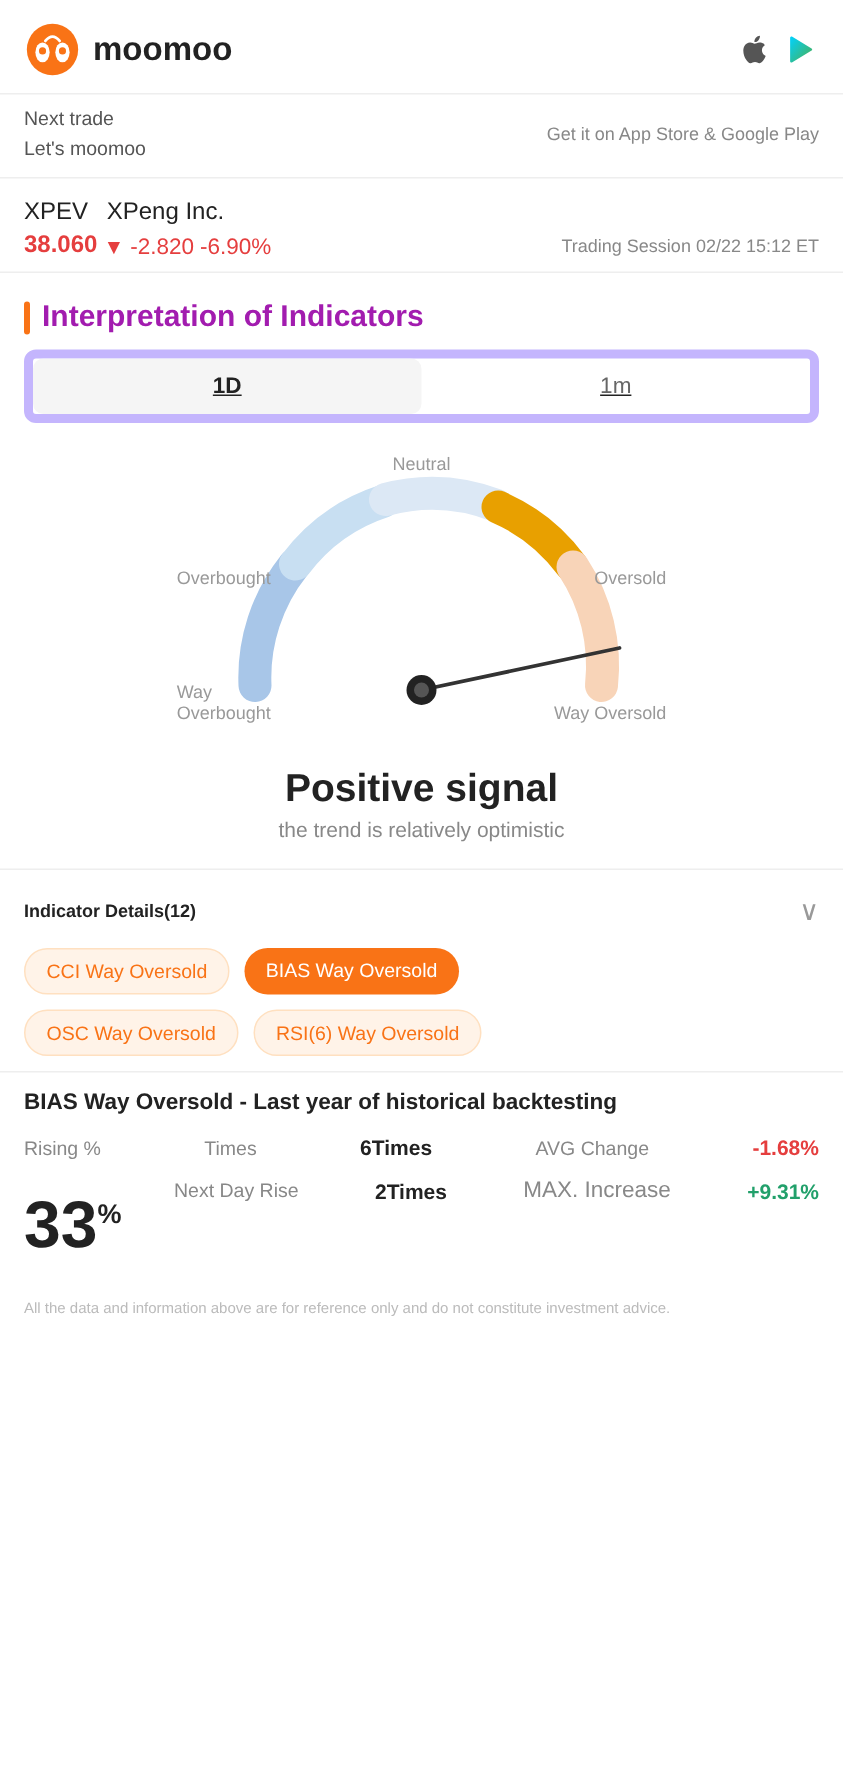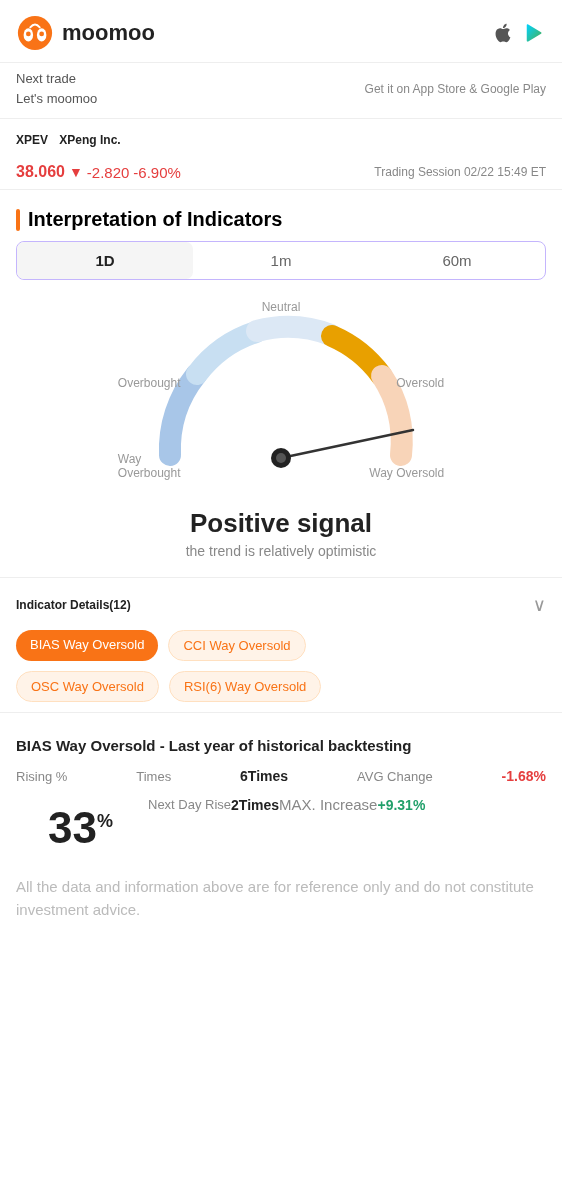--- a/index.html
+++ b/index.html
@@ -55,23 +55,23 @@
     }
     .tagline-left { line-height: 1.5; }
     .get-app { font-size: 12px; color: #888; }
 
     
     .stock-section {
       padding: 14px 16px 8px 16px;
       border-bottom: 1px solid #eee;
     }
     .stock-name {
-      font-size: 12px;
-      font-weight: 700;
-      margin-bottom: 16px;
+      font-size: 16px;
+      font-weight: 400;
+      margin-bottom: 4px;
     }
     .stock-name span.ticker { color: #222; margin-right: 8px; }
     .stock-name span.company { color: #222; }
     .stock-price-row {
       display: flex;
       align-items: center;
       justify-content: space-between;
     }
     .price-info {
       display: flex;
@@ -94,30 +94,31 @@
     }
     .orange-bar {
       width: 4px;
       height: 22px;
       background: #f97316;
       border-radius: 2px;
     }
     .section-title {
       font-size: 20px;
       font-weight: 700;
-      color: #000000;
+      color: #a21caf;
     }
 
     
     .tabs {
       display: flex;
       margin: 0 16px 10px 16px;
-      border: 1px solid #c4b5fd;
+      border: 6px solid #c4b5fd;
       border-radius: 8px;
       overflow: hidden;
+      text-decoration: underline;
     }
     .tab {
       flex: 1;
       text-align: center;
       padding: 10px 0;
       font-size: 15px;
       color: #666;
       cursor: pointer;
     }
     .tab.active {
@@ -213,21 +214,21 @@
     }
     .tag-inactive {
       background: #fff3e8;
       color: #f97316;
       border: 1px solid #ffe0c0;
     }
 
     
     .backtesting {
       border-top: 1px solid #eee;
-      padding: 24px 16px 12px 16px;
+      padding: 11px 16px 12px 16px;
     }
     .backtesting-title {
       font-size: 15px;
       font-weight: 700;
       color: #222;
       margin-bottom: 14px;
     }
 
     
     .stats-top {
@@ -265,40 +266,39 @@
     .rise-fall-area {
       display: flex;
       gap: 0;
       align-items: flex-start;
     }
     .big-pct-col {
       min-width: 100px;
       display: flex;
       align-items: center;
       padding-top: 10px;
-      margin-left: 32px;
     }
     .rise-fall-rows {
       flex: 1;
       display: flex;
-      flex-direction: row;
+      flex-direction: column;
       gap: 26px;
     }
     .rise-fall-row {
       display: flex;
       justify-content: space-between;
       align-items: center;
     }
     .rf-label { font-size: 13px; color: #888; }
     .rf-times { font-size: 14px; font-weight: 700; color: #222; }
     .rf-maxlabel { font-size: 15px; color: #888; }
     .rf-maxval { font-size: 14px; font-weight: 600; }
 
     .disclaimer {
-      font-size: 15px;
+      font-size: 10px;
       color: #bbb;
       padding: 14px 16px 20px 16px;
       line-height: 1.5;
     }
   </style>
 </head>
 <body>
 
 <div class="header">
   <div class="logo-area">
@@ -344,33 +344,32 @@
     <span class="ticker">XPEV</span>
     <span class="company">XPeng Inc.</span>
   </div>
   <div class="stock-price-row">
     <div class="price-info">
       <span class="price">38.060</span>
       <span class="arrow-down">▼</span>
       <span class="change">-2.820</span>
       <span class="change-pct">-6.90%</span>
     </div>
-    <span class="session">Trading Session 02/22 15:49 ET</span>
+    <span class="session">Trading Session 02/22 15:12 ET</span>
   </div>
 </div>
 
 <div class="section-title-bar">
   <div class="orange-bar"></div>
   <span class="section-title">Interpretation of Indicators</span>
 </div>
 
 <div class="tabs">
   <div class="tab active">1D</div>
   <div class="tab">1m</div>
-  <div class="tab">60m</div>
 </div>
 
 <div class="gauge-container">
   <div class="gauge-svg-wrap">
     
     <div class="gauge-labels">
       <div class="gauge-label label-neutral">Neutral</div>
       <div class="gauge-label label-overbought">Overbought</div>
       <div class="gauge-label label-way-overbought" style="white-space:pre;">Way<br>Overbought</div>
       <div class="gauge-label label-oversold">Oversold</div>
@@ -401,22 +400,22 @@
 <div class="signal-text">Positive signal</div>
 <div class="signal-desc">the trend is relatively optimistic</div>
 
 <div class="indicator-details">
   <div class="indicator-details-header">
     <span class="indicator-details-title">Indicator Details(12)</span>
     <span class="chevron">∨</span>
   </div>
 
   <div class="tags-row">
+    <div class="tag tag-inactive">CCI Way Oversold</div>
     <div class="tag tag-active">BIAS Way Oversold</div>
-    <div class="tag tag-inactive">CCI Way Oversold</div>
   </div>
   <div class="tags-row">
     <div class="tag tag-inactive">OSC Way Oversold</div>
     <div class="tag tag-inactive">RSI(6) Way Oversold</div>
   </div>
 </div>
 
 <div class="backtesting">
   <div class="backtesting-title">BIAS Way Oversold - Last year of historical backtesting</div>
 

